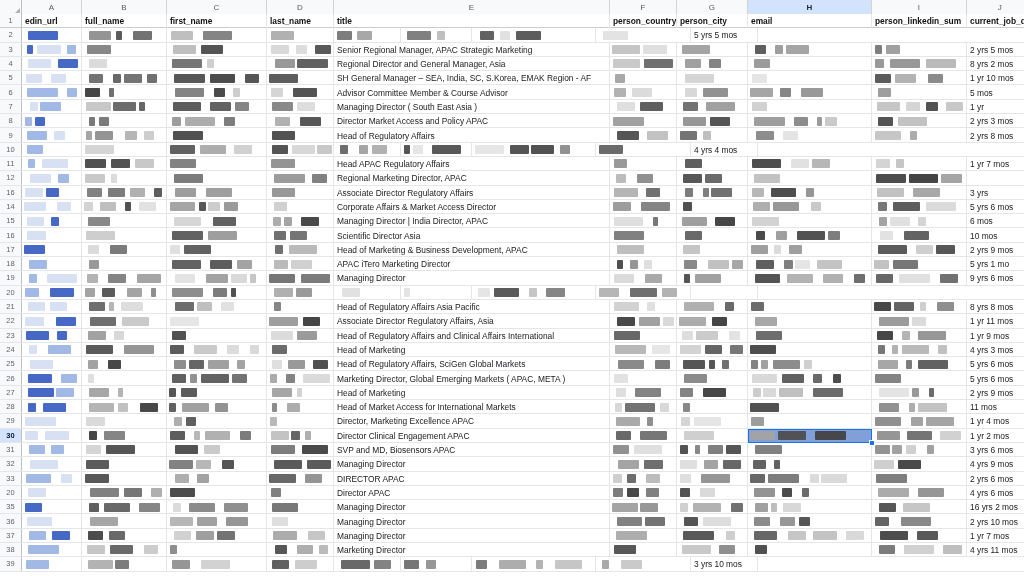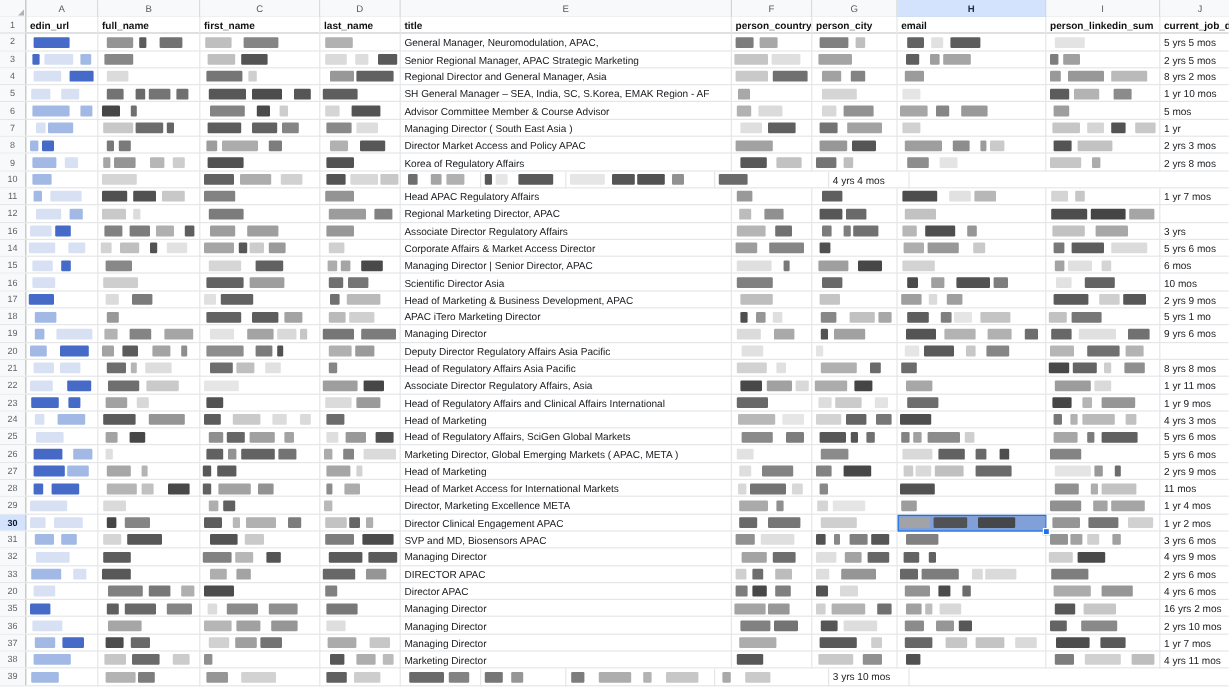--- a/index.html
+++ b/index.html
@@ -118,21 +118,20 @@
           <div class="blur" style="left: 33.6103px; width: 6.15832px; background: rgb(83, 83, 83);"></div>
           <div class="blur" style="left: 51.3028px; width: 18.7122px; background: rgb(107, 107, 107);"></div>
         </div>
         <div class="cell" style="width: 100px; flex: 0 0 100px;">
           <div class="blur" style="left: 4.25029px; width: 21.9675px; background: rgb(188, 188, 188);"></div>
           <div class="blur" style="left: 35.7242px; width: 29.4313px; background: rgb(127, 127, 127);"></div>
         </div>
         <div class="cell" style="width: 67px; flex: 0 0 67px;">
           <div class="blur" style="left: 3.71329px; width: 23.4621px; background: rgb(173, 173, 173);"></div>
         </div>
-        <div class="cell" style="width: 276px; flex: 0 0 276px;">General Manager, Neuromodulation, APAC,</div>
         <div class="cell" style="width: 67px; flex: 0 0 67px;">
           <div class="blur" style="left: 2.60322px; width: 15.8931px; background: rgb(119, 119, 119);"></div>
           <div class="blur" style="left: 22.6619px; width: 15.5138px; background: rgb(164, 164, 164);"></div>
         </div>
         <div class="cell" style="width: 71px; flex: 0 0 71px;">
           <div class="blur" style="left: 6.34807px; width: 23.5432px; background: rgb(122, 122, 122);"></div>
           <div class="blur" style="left: 35.8132px; width: 8.10874px; background: rgb(188, 188, 188);"></div>
         </div>
         <div class="cell" style="width: 124px; flex: 0 0 124px;">
           <div class="blur" style="left: 7.58947px; width: 14.8804px; background: rgb(90, 90, 90);"></div>
@@ -383,21 +382,21 @@
           <div class="blur" style="left: 13.1361px; width: 18.0256px; background: rgb(144, 144, 144);"></div>
           <div class="blur" style="left: 43.0734px; width: 11.9383px; background: rgb(179, 179, 179);"></div>
           <div class="blur" style="left: 61.8203px; width: 10.1396px; background: rgb(203, 203, 203);"></div>
         </div>
         <div class="cell" style="width: 100px; flex: 0 0 100px;">
           <div class="blur" style="left: 6.08347px; width: 29.7354px; background: rgb(72, 72, 72);"></div>
         </div>
         <div class="cell" style="width: 67px; flex: 0 0 67px;">
           <div class="blur" style="left: 5.10818px; width: 22.6804px; background: rgb(73, 73, 73);"></div>
         </div>
-        <div class="cell" style="width: 276px; flex: 0 0 276px;">Korea of Regulatory Affairs</div>
+        <div class="cell" style="width: 276px; flex: 0 0 276px;">Head of Regulatory Affairs</div>
         <div class="cell" style="width: 67px; flex: 0 0 67px;">
           <div class="blur" style="left: 6.95973px; width: 21.6232px; background: rgb(78, 78, 78);"></div>
           <div class="blur" style="left: 36.762px; width: 20.9736px; background: rgb(191, 191, 191);"></div>
         </div>
         <div class="cell" style="width: 71px; flex: 0 0 71px;">
           <div class="blur" style="left: 2.60913px; width: 17.3291px; background: rgb(109, 109, 109);"></div>
           <div class="blur" style="left: 26.1699px; width: 7.48062px; background: rgb(188, 188, 188);"></div>
         </div>
         <div class="cell" style="width: 124px; flex: 0 0 124px;">
           <div class="blur" style="left: 7.8081px; width: 17.8641px; background: rgb(135, 135, 135);"></div>
@@ -611,21 +610,21 @@
         </div>
         <div class="cell" style="width: 100px; flex: 0 0 100px;">
           <div class="blur" style="left: 6.58894px; width: 27.8029px; background: rgb(212, 212, 212);"></div>
           <div class="blur" style="left: 45.8124px; width: 23.6445px; background: rgb(89, 89, 89);"></div>
         </div>
         <div class="cell" style="width: 67px; flex: 0 0 67px;">
           <div class="blur" style="left: 6.35764px; width: 8.14591px; background: rgb(169, 169, 169);"></div>
           <div class="blur" style="left: 17.4774px; width: 8.00538px; background: rgb(161, 161, 161);"></div>
           <div class="blur" style="left: 34.3211px; width: 17.2179px; background: rgb(64, 64, 64);"></div>
         </div>
-        <div class="cell" style="width: 276px; flex: 0 0 276px;">Managing Director | Senior Director, APAC</div>
+        <div class="cell" style="width: 276px; flex: 0 0 276px;">Managing Director | India Director, APAC</div>
         <div class="cell" style="width: 67px; flex: 0 0 67px;">
           <div class="blur" style="left: 4.02279px; width: 29.2844px; background: rgb(222, 222, 222);"></div>
           <div class="blur" style="left: 43.1638px; width: 5.04818px; background: rgb(113, 113, 113);"></div>
         </div>
         <div class="cell" style="width: 71px; flex: 0 0 71px;">
           <div class="blur" style="left: 4.71154px; width: 24.9033px; background: rgb(154, 154, 154);"></div>
           <div class="blur" style="left: 37.693px; width: 20.5355px; background: rgb(62, 62, 62);"></div>
         </div>
         <div class="cell" style="width: 124px; flex: 0 0 124px;">
           <div class="blur" style="left: 3.7809px; width: 26.7723px; background: rgb(209, 209, 209);"></div>
@@ -805,21 +804,20 @@
         </div>
         <div class="cell" style="width: 100px; flex: 0 0 100px;">
           <div class="blur" style="left: 5.07968px; width: 30.8923px; background: rgb(135, 135, 135);"></div>
           <div class="blur" style="left: 46.4704px; width: 13.4916px; background: rgb(117, 117, 117);"></div>
           <div class="blur" style="left: 63.5564px; width: 5.7615px; background: rgb(72, 72, 72);"></div>
         </div>
         <div class="cell" style="width: 67px; flex: 0 0 67px;">
           <div class="blur" style="left: 7.08881px; width: 19.3494px; background: rgb(172, 172, 172);"></div>
           <div class="blur" style="left: 28.7408px; width: 16.0289px; background: rgb(150, 150, 150);"></div>
         </div>
-        <div class="cell" style="width: 276px; flex: 0 0 276px;">Deputy Director Regulatory Affairs Asia Pacific</div>
         <div class="cell" style="width: 67px; flex: 0 0 67px;">
           <div class="blur" style="left: 7.65078px; width: 17.9283px; background: rgb(224, 224, 224);"></div>
         </div>
         <div class="cell" style="width: 71px; flex: 0 0 71px;">
           <div class="blur" style="left: 3.40735px; width: 5.30861px; background: rgb(227, 227, 227);"></div>
         </div>
         <div class="cell" style="width: 124px; flex: 0 0 124px;">
           <div class="blur" style="left: 6.33878px; width: 11.9266px; background: rgb(228, 228, 228);"></div>
           <div class="blur" style="left: 21.9114px; width: 24.715px; background: rgb(82, 82, 82);"></div>
           <div class="blur" style="left: 56.9274px; width: 7.81549px; background: rgb(196, 196, 196);"></div>
@@ -1151,21 +1149,21 @@
         <div class="cell" style="width: 85px; flex: 0 0 85px;">
           <div class="blur" style="left: 4.10598px; width: 18.9125px; background: rgb(217, 217, 217);"></div>
         </div>
         <div class="cell" style="width: 100px; flex: 0 0 100px;">
           <div class="blur" style="left: 7.16649px; width: 7.50457px; background: rgb(170, 170, 170);"></div>
           <div class="blur" style="left: 18.7725px; width: 10.2636px; background: rgb(88, 88, 88);"></div>
         </div>
         <div class="cell" style="width: 67px; flex: 0 0 67px;">
           <div class="blur" style="left: 3.25335px; width: 6.81469px; background: rgb(182, 182, 182);"></div>
         </div>
-        <div class="cell" style="width: 276px; flex: 0 0 276px;">Director, Marketing Excellence META</div>
+        <div class="cell" style="width: 276px; flex: 0 0 276px;">Director, Marketing Excellence APAC</div>
         <div class="cell" style="width: 67px; flex: 0 0 67px;">
           <div class="blur" style="left: 6.18958px; width: 23.9896px; background: rgb(166, 166, 166);"></div>
           <div class="blur" style="left: 37.1226px; width: 5.63408px; background: rgb(138, 138, 138);"></div>
         </div>
         <div class="cell" style="width: 71px; flex: 0 0 71px;">
           <div class="blur" style="left: 3.63524px; width: 9.31861px; background: rgb(211, 211, 211);"></div>
           <div class="blur" style="left: 17.4606px; width: 26.5273px; background: rgb(228, 228, 228);"></div>
         </div>
         <div class="cell" style="width: 124px; flex: 0 0 124px;">
           <div class="blur" style="left: 3.33572px; width: 12.223px; background: rgb(152, 152, 152);"></div>

